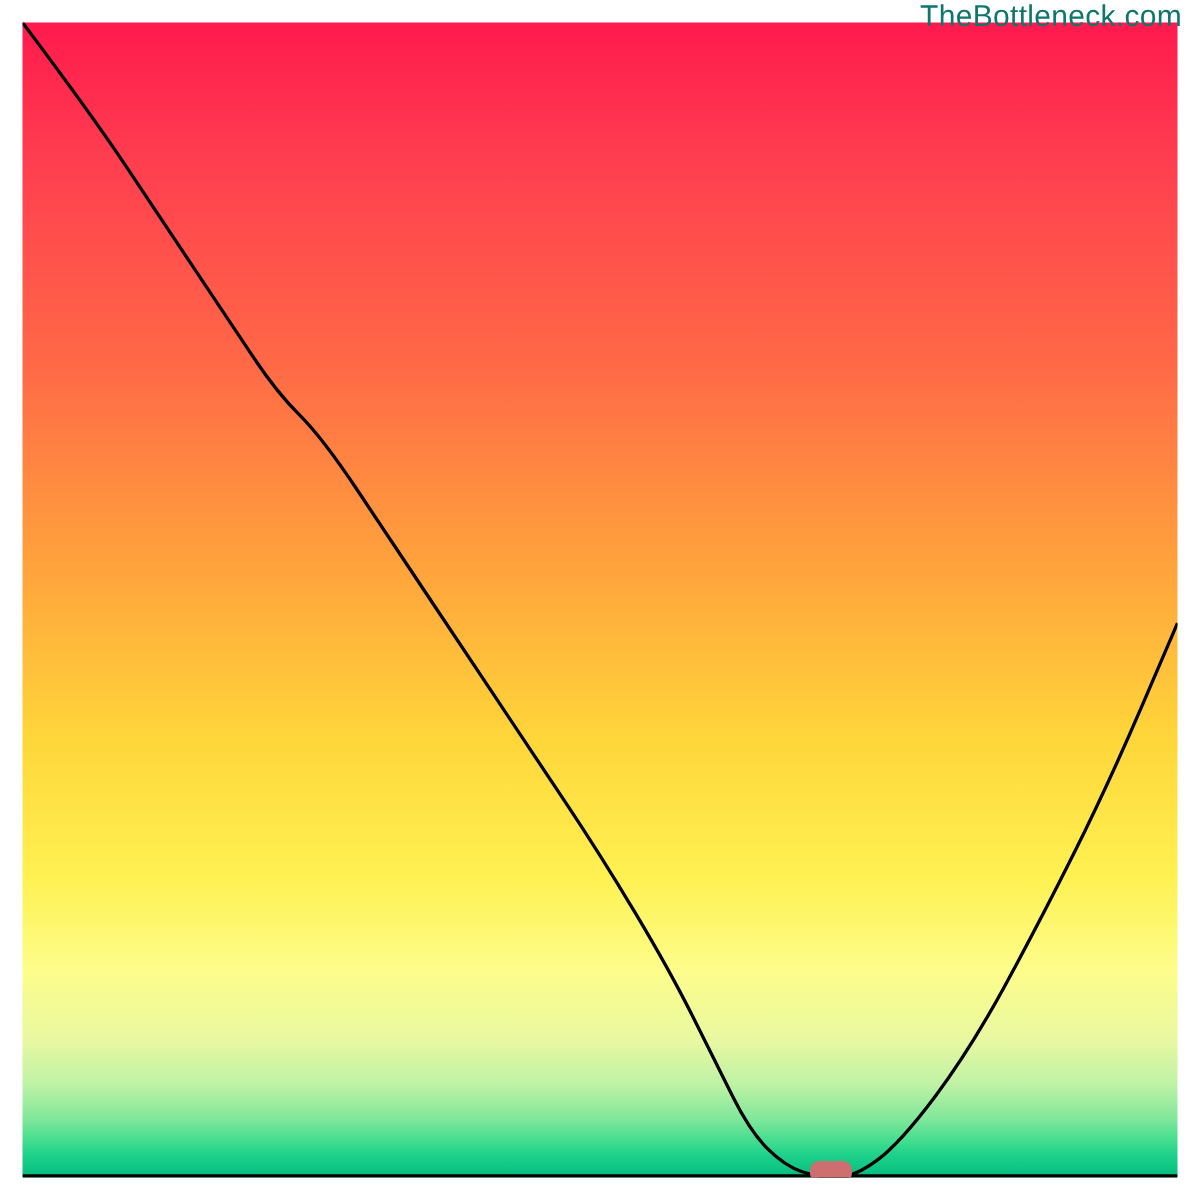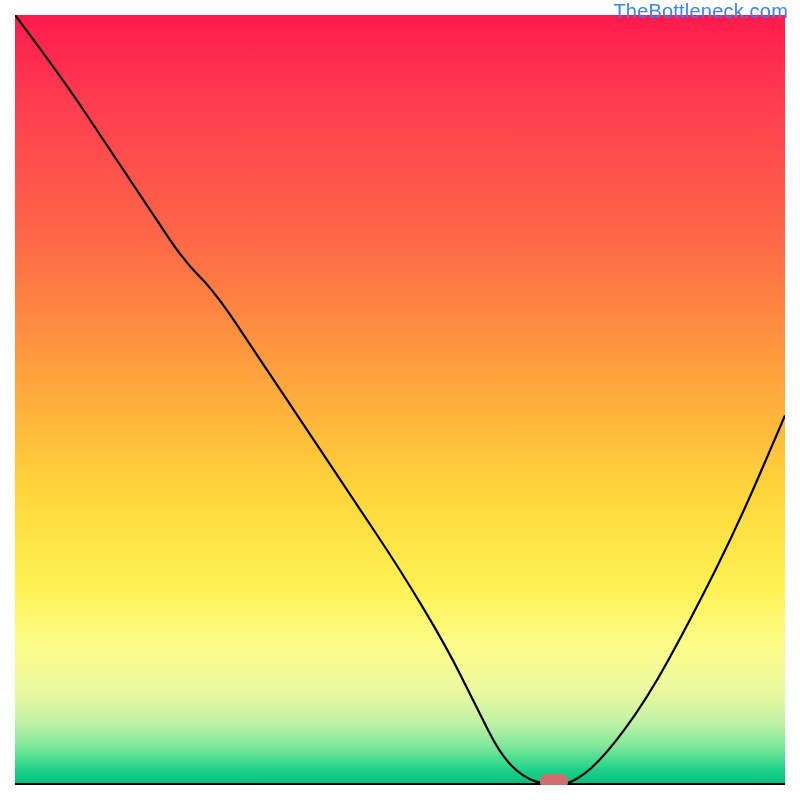--- a/index.html
+++ b/index.html
@@ -45,21 +45,21 @@
     position: absolute;
     left: 0;
     top: 0;
     width: 770px;
     height: 770px;
   }
   .watermark {
     position: absolute;
     top: 0px;
     right: 12px;
-    color: #3b82f6;
+    color: #0f766e;
     font-size: 20px;
     font-weight: 500;
     letter-spacing: 0.2px;
   }
   .curve {
     fill: none;
     stroke: #000000;
     stroke-width: 2.2;
   }
   .marker {

